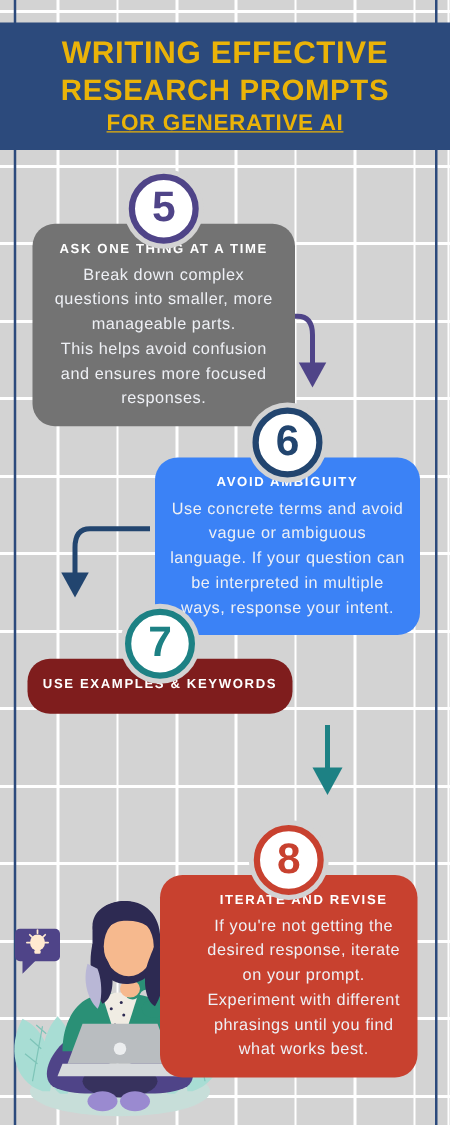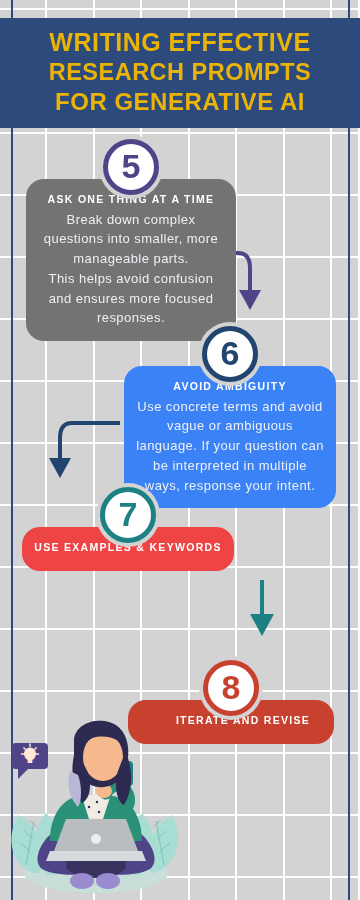--- a/index.html
+++ b/index.html
@@ -38,21 +38,21 @@
   #header .ln {
     color:#eab308;
     font-weight:bold;
     font-size:25px;
     line-height:1.24;
     letter-spacing:0.5px;
     text-transform:uppercase;
     white-space:nowrap;
   }
   #header .ln.l2 { font-size:23.5px; }
-  #header .ln.l3 { font-size:24px; }
+  #header .ln.l3 { font-size:18px;text-decoration:underline; }
 
   
   .step { position:absolute; z-index:4; }
   .num-circle {
     position:absolute; top:0; left:50%;
     transform:translateX(-50%);
     width:56px; height:56px; border-radius:50%;
     background:#fff;
     border:5px solid #000;
     display:flex; align-items:center; justify-content:center;
@@ -95,21 +95,21 @@
   #step-5 .num-circle { border-color:#4f4488; }
   #step-5 .num-circle span { color:#4f4488; }
   #step-5 .card { background:#737373; }
 
   #step-6 .num-circle { border-color:#22456f; }
   #step-6 .num-circle span { color:#22456f; }
   #step-6 .card { background:#3b82f6; }
 
   #step-7 .num-circle { border-color:#1d8184; }
   #step-7 .num-circle span { color:#1d8184; }
-  #step-7 .card { background:#ef4444; }
+  #step-7 .card { background:#7f1d1d; }
 
   #step-8 .num-circle { border-color:#c8412f; }
   #step-8 .num-circle span { color:#c8412f; }
   #step-8 .card { background:#c8412f;padding-left:35px; }
 
   
   .connector { position:absolute; z-index:3; overflow:visible; }
   #conn-5-6 { left:190px; top:248px; }
   #conn-6-7 { left:40px;  top:418px; }
   #conn-7-8 { left:232px; top:580px; }
@@ -174,20 +174,22 @@
     <div class="c-title">USE EXAMPLES &amp; KEYWORDS</div>
   </div>
 </div>
 
 <div class="step" id="step-8">
   <div class="num-circle">
     <span>8</span>
   </div>
   <div class="card">
     <div class="c-title">ITERATE AND REVISE</div>
+    <div class="c-body">If you're not getting the desired response, iterate on your prompt.
+Experiment with different phrasings until you find what works best.</div>
   </div>
 </div>
 
 <svg id="illustration" width="185" height="185" viewBox="0 0 185 185">
 
   <ellipse cx="92" cy="158" rx="72" ry="20" fill="#c7ded9"></ellipse>
 
   <g fill="#a8ddd4">
     <path d="M30,158 C6,150 2,122 14,100 C32,108 42,134 36,158 Z"></path>
     <path d="M44,160 C26,146 26,116 42,98 C58,114 60,142 50,160 Z"></path>

